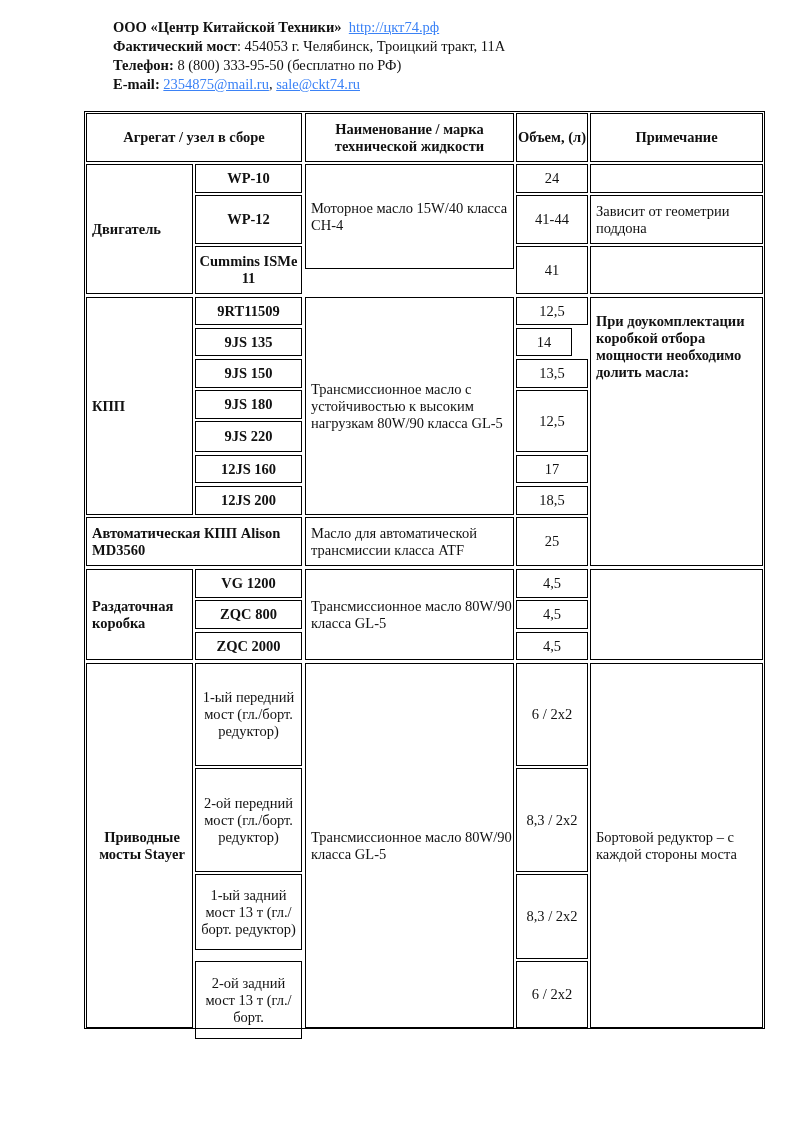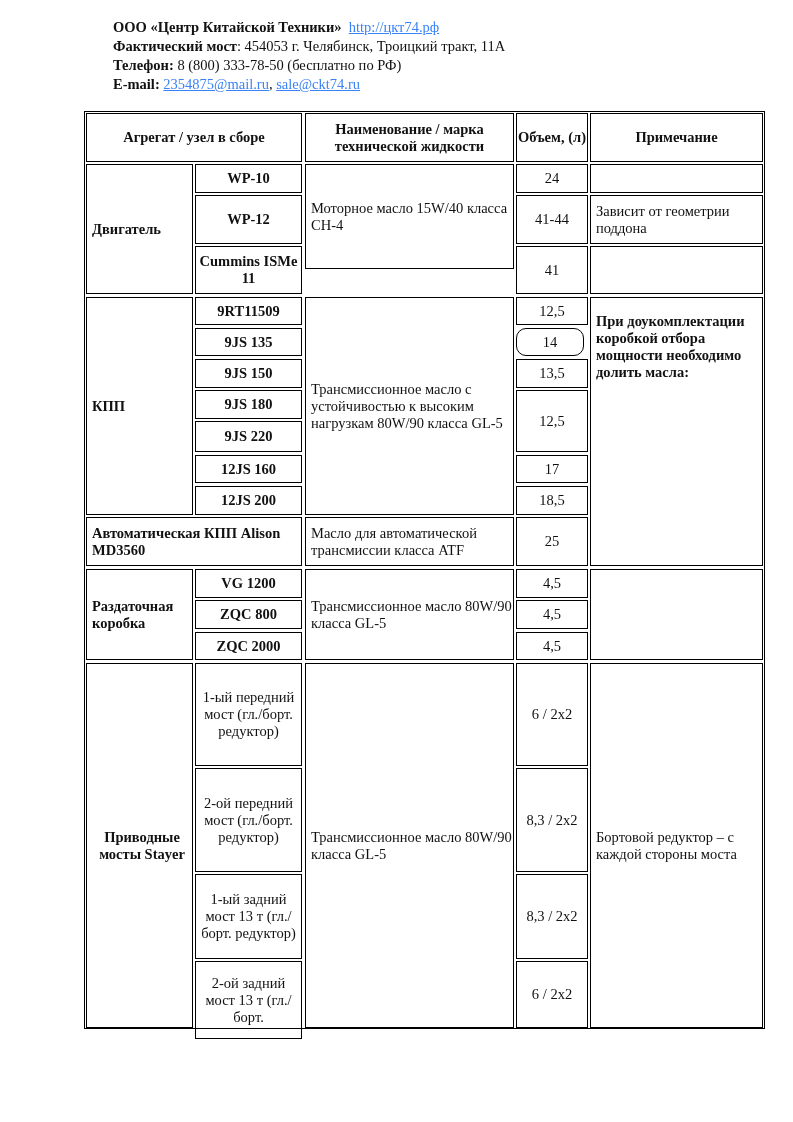--- a/index.html
+++ b/index.html
@@ -25,21 +25,21 @@
 <body>
 
 <div class="hdr" style="top:18px;">
   <b>ООО «Центр Китайской Техники»</b>&nbsp;
   <a>http://цкт74.рф</a>
 </div>
 <div class="hdr" style="top:37px;">
   <b>Фактический мост</b><span>:  454053 г. Челябинск, Троицкий тракт, 11А</span>
 </div>
 <div class="hdr" style="top:56px;">
-  <b>Телефон:</b><span> 8 (800) 333-78-50 (бесплатно по РФ)</span>
+  <b>Телефон:</b><span> 8 (800) 333-95-50 (бесплатно по РФ)</span>
 </div>
 <div class="hdr" style="top:75px;">
   <b>E-mail:</b>
   <a>2354875@mail.ru</a><span>, </span><a>sale@ckt74.ru</a>
 </div>
 
 <div class="tbl-outer"></div>
 
 <div class="cell c th" style="left:86px;top:113px;width:216px;height:49px;">Агрегат / узел в сборе</div>
 <div class="cell c th" style="left:305px;top:113px;width:209px;height:49px;">Наименование / марка технической жидкости</div>
@@ -61,21 +61,21 @@
 <div class="cell l bold" style="left:86px;top:297px;width:107px;height:218px;">КПП</div>
 <div class="cell c bold" style="left:195px;top:297px;width:107px;height:28px;">9RT11509</div>
 <div class="cell c bold" style="left:195px;top:328px;width:107px;height:28px;">9JS 135</div>
 <div class="cell c bold" style="left:195px;top:359px;width:107px;height:29px;">9JS 150</div>
 <div class="cell c bold" style="left:195px;top:390px;width:107px;height:29px;">9JS 180</div>
 <div class="cell c bold" style="left:195px;top:421px;width:107px;height:31px;">9JS 220</div>
 <div class="cell c bold" style="left:195px;top:455px;width:107px;height:28px;">12JS 160</div>
 <div class="cell c bold" style="left:195px;top:486px;width:107px;height:29px;">12JS 200</div>
 <div class="cell l" style="left:305px;top:297px;width:209px;height:218px;">Трансмиссионное масло с устойчивостью к высоким нагрузкам 80W/90 класса GL-5</div>
 <div class="cell c" style="left:516px;top:297px;width:72px;height:28px;">12,5</div>
-<div class="cell c" style="left:516px;top:328px;width:68px;height:28px;border-radius:10px;">14</div>
+<div class="cell c" style="left:516px;top:328px;width:56px;height:28px;">14</div>
 <div class="cell c" style="left:516px;top:359px;width:72px;height:29px;">13,5</div>
 <div class="cell c" style="left:516px;top:390px;width:72px;height:62px;">12,5</div>
 <div class="cell c" style="left:516px;top:455px;width:72px;height:28px;">17</div>
 <div class="cell c" style="left:516px;top:486px;width:72px;height:29px;">18,5</div>
 
 <div class="cell lt" style="left:590px;top:297px;width:173px;height:269px;padding-top:15px;font-weight:bold;">
   <div class="note-list">
     <div>При доукомплектации коробкой отбора мощности необходимо долить масла:</div>
   </div>
 </div>
@@ -90,20 +90,20 @@
 <div class="cell c bold" style="left:195px;top:632px;width:107px;height:28px;">ZQC 2000</div>
 <div class="cell l" style="left:305px;top:569px;width:209px;height:91px;">Трансмиссионное масло 80W/90 класса GL-5</div>
 <div class="cell c" style="left:516px;top:569px;width:72px;height:29px;">4,5</div>
 <div class="cell c" style="left:516px;top:600px;width:72px;height:29px;">4,5</div>
 <div class="cell c" style="left:516px;top:632px;width:72px;height:28px;">4,5</div>
 <div class="cell l" style="left:590px;top:569px;width:173px;height:91px;"></div>
 
 <div class="cell l bold" style="left:86px;top:663px;width:107px;height:365px;text-align:center;">Приводные мосты Stayer</div>
 <div class="cell c" style="left:195px;top:663px;width:107px;height:103px;padding:0 6px;">1-ый передний мост (гл./борт. редуктор)</div>
 <div class="cell c" style="left:195px;top:768px;width:107px;height:104px;padding:0 6px;">2-ой передний мост (гл./борт. редуктор)</div>
-<div class="cell c" style="left:195px;top:874px;width:107px;height:85px;padding:8px 4px;">1-ый задний мост 13 т (гл./борт. редуктор)</div>
+<div class="cell c" style="left:195px;top:874px;width:107px;height:76px;padding:8px 4px;">1-ый задний мост 13 т (гл./борт. редуктор)</div>
 <div class="cell c" style="left:195px;top:961px;width:107px;height:78px;padding:0 4px;">2-ой задний мост 13 т (гл./борт.</div>
 <div class="cell l" style="left:305px;top:663px;width:209px;height:365px;">Трансмиссионное масло 80W/90 класса GL-5</div>
 <div class="cell c" style="left:516px;top:663px;width:72px;height:103px;">6 / 2x2</div>
 <div class="cell c" style="left:516px;top:768px;width:72px;height:104px;">8,3 / 2x2</div>
 <div class="cell c" style="left:516px;top:874px;width:72px;height:85px;">8,3 / 2x2</div>
 <div class="cell c" style="left:516px;top:961px;width:72px;height:67px;">6 / 2x2</div>
 <div class="cell l" style="left:590px;top:663px;width:173px;height:365px;padding-right:8px;">Бортовой редуктор – с каждой стороны моста</div>
 
 </body></html>

